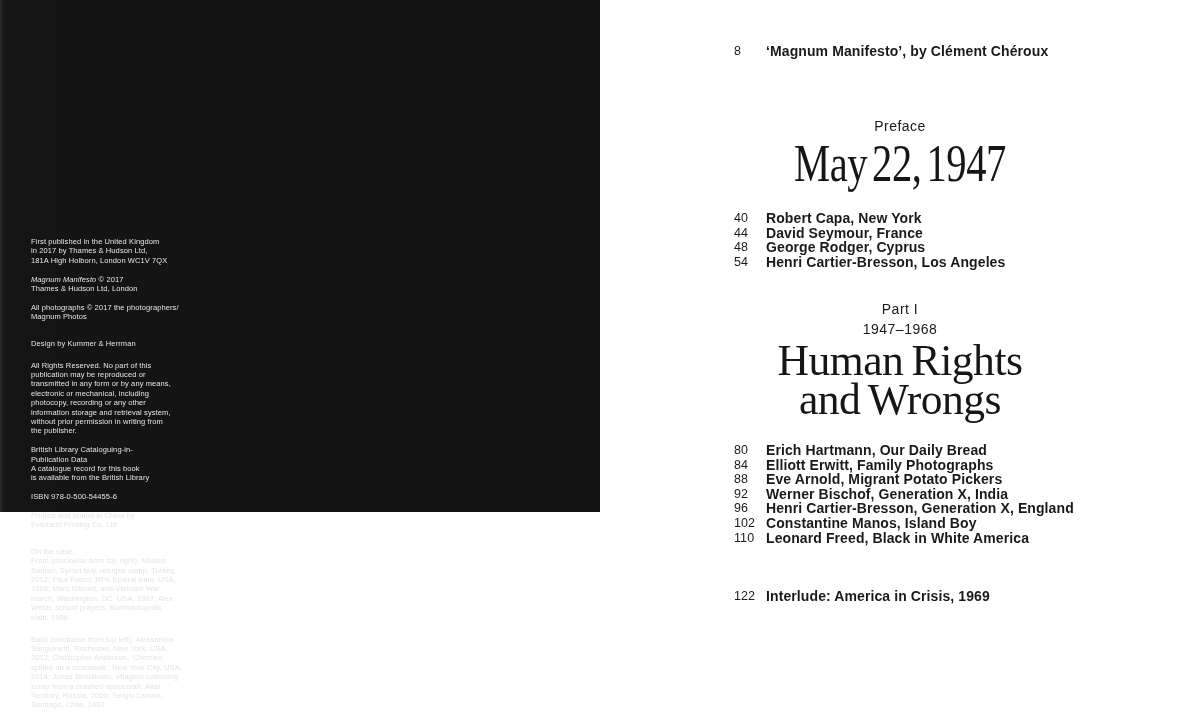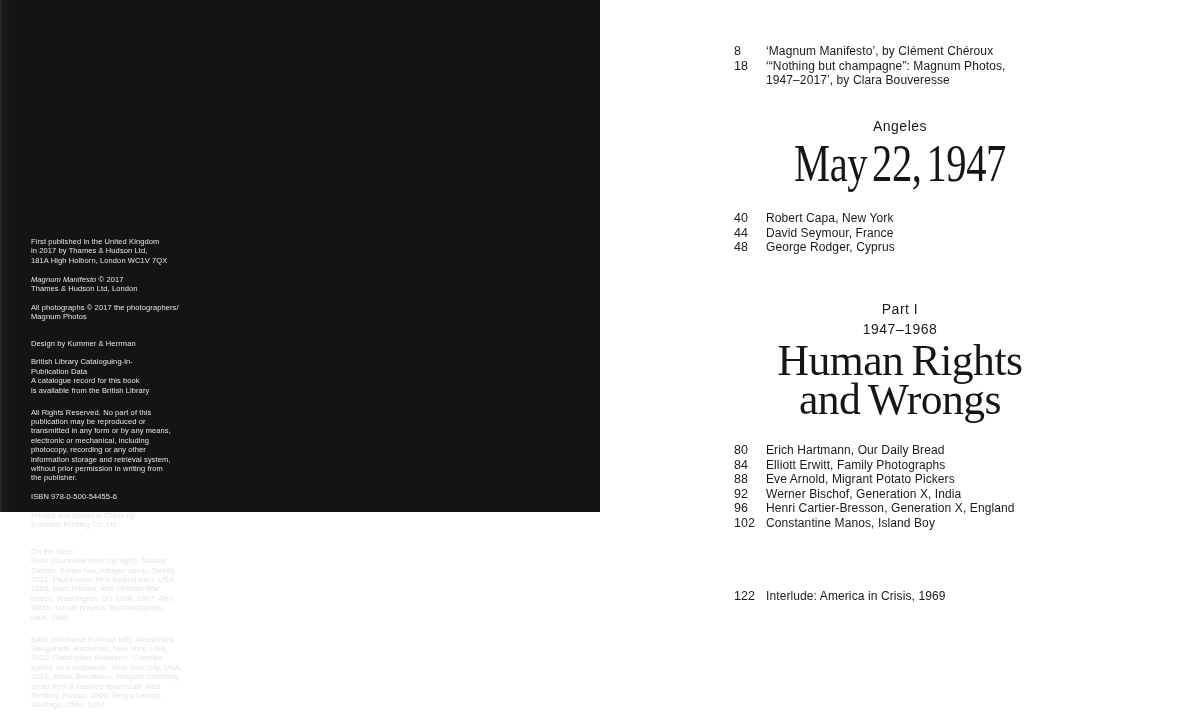--- a/index.html
+++ b/index.html
@@ -32,22 +32,23 @@
     position: absolute; left: 600px; top: 0; width: 600px; height: 722px;
     background: #ffffff; color: #1a1a1a;
   }
   .toc-block { position: absolute; left: 0; width: 600px; }
   .toc-row { display: flex; align-items: flex-start; }
   .toc-num {
     flex: 0 0 32px; margin-left: 134px;
     font-size: 12.5px; line-height: 14.6px; letter-spacing: 0.1px;
   }
   .toc-title {
-    font-size: 12px; line-height: 14.6px; letter-spacing: 0.1px;
+    font-size: 14px; line-height: 14.6px; letter-spacing: 0.1px;
     white-space: pre-line;
+    font-weight: bold;
   }
   .toc-intro    { top: 44px; }
   .toc-preface  { top: 211px; }
   .toc-part1    { top: 443px; }
   .toc-interlude{ top: 589px; }
 
   .section-label {
     position: absolute; left: 0; width: 600px; text-align: center;
     font-size: 14px; letter-spacing: 0.5px; color: #1a1a1a;
   }
@@ -73,31 +74,31 @@
 </head>
 <body>
 
 <div class="spread">
 
   <section class="page-left">
     <div class="colophon"><p class="colo-p"><span>First published in the United Kingdom
 in 2017 by Thames &amp; Hudson Ltd,
 181A High Holborn, London WC1V 7QX</span></p><p class="colo-p"><span class="italic">Magnum Manifesto</span><span> © 2017
 Thames &amp; Hudson Ltd, London</span></p><p class="colo-p"><span>All photographs © 2017 the photographers/
-Magnum Photos</span></p><p class="colo-p gap-l"><span>Design by Kummer &amp; Herrman</span></p><p class="colo-p"><span>British Library Cataloguing-in-
-Publication Data
-A catalogue record for this book
-is available from the British Library</span></p><p class="colo-p gap-m"><span>All Rights Reserved. No part of this
+Magnum Photos</span></p><p class="colo-p gap-l"><span>Design by Kummer &amp; Herrman</span></p><p class="colo-p gap-m"><span>All Rights Reserved. No part of this
 publication may be reproduced or
 transmitted in any form or by any means,
 electronic or mechanical, including
 photocopy, recording or any other
 information storage and retrieval system,
 without prior permission in writing from
-the publisher.</span></p><p class="colo-p"><span>ISBN 978-0-500-54455-6</span></p><p class="colo-p"><span>Printed and bound in China by
+the publisher.</span></p><p class="colo-p"><span>British Library Cataloguing-in-
+Publication Data
+A catalogue record for this book
+is available from the British Library</span></p><p class="colo-p"><span>ISBN 978-0-500-54455-6</span></p><p class="colo-p"><span>Printed and bound in China by
 Everbest Printing Co. Ltd</span></p><p class="colo-p gap-l"><span>On the case:
 Front (clockwise from top right): Moises
 Saman, Syrian boy, refugee camp, Turkey,
 2012; Paul Fusco, RFK funeral train, USA,
 1968; Marc Riboud, anti-Vietnam War
 march, Washington, DC, USA, 1967; Alex
 Webb, school prayers, Bombardopolis,
 Haiti, 1986</span></p><p class="colo-p gap-m"><span>Back (clockwise from top left): Alessandra
 Sanguinetti, Rochester, New York, USA,
 2012; Christopher Anderson, ‘Cherries
@@ -108,43 +109,42 @@
 Santiago, Chile, 1957</span></p></div>
   </section>
 
   <section class="page-right">
 
     <div class="toc-block toc-intro">
         <div class="toc-row">
           <div class="toc-num">8</div>
           <div class="toc-title">‘Magnum Manifesto’, by Clément Chéroux</div>
         </div>
-        <div class="toc-row">
-          <div class="toc-num">18</div>
-          <div class="toc-title">‘“Nothing but champagne”: Magnum Photos,
-1947–2017’, by Clara Bouveresse</div>
-        </div>
       </div>
 
-    <div class="section-label preface-label">Angeles</div>
+    <div class="section-label preface-label">Preface</div>
 
     <h1 class="serif-title may-title">May 22, 1947</h1>
 
     <div class="toc-block toc-preface">
         <div class="toc-row">
           <div class="toc-num">40</div>
           <div class="toc-title">Robert Capa, New York</div>
         </div>
         <div class="toc-row">
           <div class="toc-num">44</div>
           <div class="toc-title">David Seymour, France</div>
         </div>
         <div class="toc-row">
           <div class="toc-num">48</div>
           <div class="toc-title">George Rodger, Cyprus</div>
+        </div>
+        <div class="toc-row">
+          <div class="toc-num">54</div>
+          <div class="toc-title">Henri Cartier-Bresson, Los Angeles</div>
         </div>
       </div>
 
     <div class="section-label part-label">
       <div>Part I</div>
       <div>1947–1968</div>
     </div>
 
     <h1 class="serif-title part-title">Human Rights
 and Wrongs</h1>
@@ -167,20 +167,24 @@
           <div class="toc-title">Werner Bischof, Generation X, India</div>
         </div>
         <div class="toc-row">
           <div class="toc-num">96</div>
           <div class="toc-title">Henri Cartier-Bresson, Generation X, England</div>
         </div>
         <div class="toc-row">
           <div class="toc-num">102</div>
           <div class="toc-title">Constantine Manos, Island Boy</div>
         </div>
+        <div class="toc-row">
+          <div class="toc-num">110</div>
+          <div class="toc-title">Leonard Freed, Black in White America</div>
+        </div>
       </div>
 
     <div class="toc-block toc-interlude">
         <div class="toc-row">
           <div class="toc-num">122</div>
           <div class="toc-title">Interlude: America in Crisis, 1969</div>
         </div>
       </div>
 
   </section>

